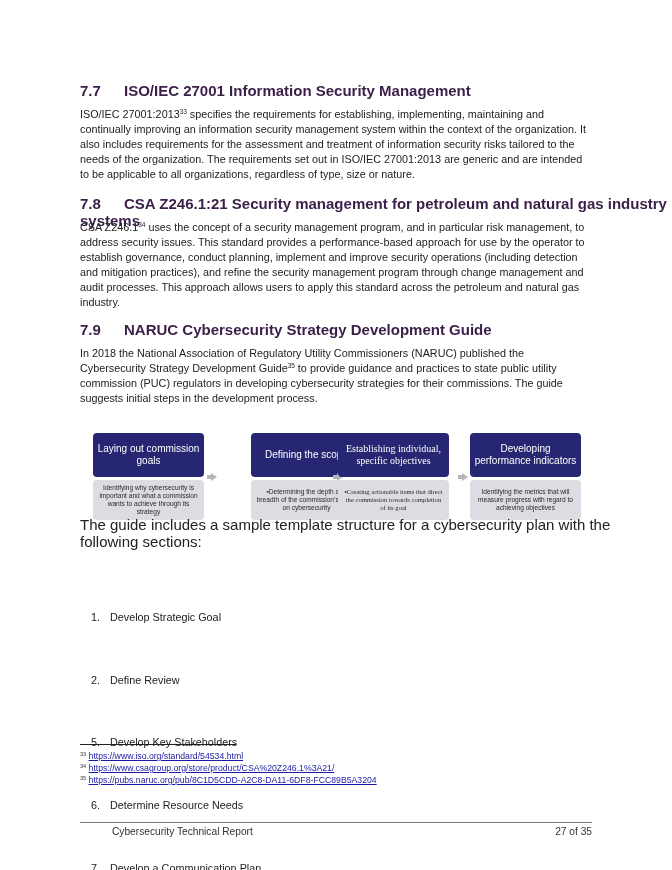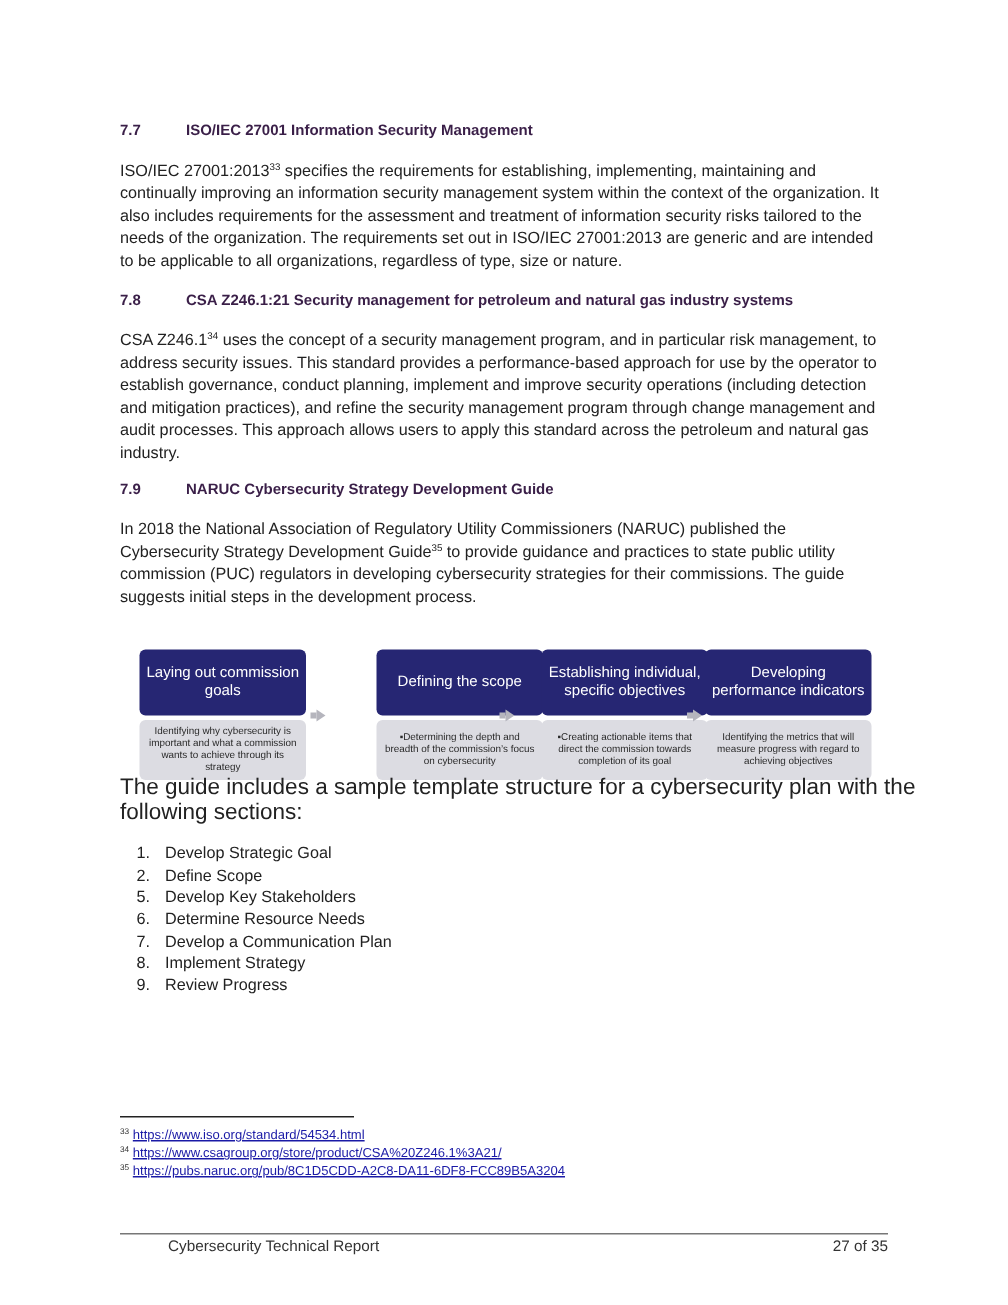--- a/index.html
+++ b/index.html
@@ -1,36 +1,36 @@
 <!DOCTYPE html>
 <html><head>
 <meta charset="utf-8">
 <style>
   html, body { margin: 0; padding: 0; background: #ffffff; }
   body { width: 672px; height: 870px; position: relative; overflow: hidden;
          font-family: "Liberation Sans", sans-serif; color: #1f1f1f; }
   .page { position: absolute; left: 0; top: 0; width: 672px; height: 870px; }
-  .heading { position: absolute; left: 80px; font-weight: bold; font-size: 10px; color: #3a1f48; }
+  .heading { position: absolute; left: 80px; font-weight: bold; font-size: 15px; color: #3a1f48; }
   .heading .num { display: inline-block; width: 44px; }
   .para { position: absolute; left: 80px; width: 512px; font-size: 10.8px; line-height: 15px; color: #222; }
   sup { font-size: 6.5px; line-height: 0; vertical-align: 4px; }
   .diagram { position: absolute; left: 93px; top: 433px; width: 490px; height: 90px; }
   .step { position: absolute; top: 0; width: 111px; }
   .step-head { height: 44px; background: #262673; border-radius: 4px; color: #fff;
                font-size: 10px; line-height: 12px; display: flex; align-items: center; justify-content: center;
                text-align: center; padding: 0 3px; box-sizing: border-box; }
   .step-body { margin-top: 3px; height: 40px; background: #dcdce2; border-radius: 4px; color: #2a2a2a;
                font-size: 6.6px; line-height: 8px; display: flex; align-items: center; justify-content: center;
                text-align: center; padding: 0 5px; box-sizing: border-box; }
   .arrow { position: absolute; top: 40px; width: 0; height: 0;
            border-top: 4px solid transparent; border-bottom: 4px solid transparent; border-left: 6px solid #b5b5bd; }
   .arrow::before { content: ""; position: absolute; left: -10px; top: -2px; width: 4px; height: 4px; background: #b5b5bd; }
   .intro { position: absolute; left: 80px; top: 516px; font-size: 15px; color: #222; }
   ol.steps { position: absolute; left: 80px; top: 562px; margin: 0; padding: 0; list-style: none; font-size: 10.8px; color: #222; }
-  ol.steps li { height: 14.7px; line-height: 14.7px; }
+  ol.steps li { height: 14.7px; line-height: 14.7px; margin-top: 48px; }
   ol.steps .n { display: inline-block; width: 20px; text-align: right; margin-left: 0; }
   ol.steps .t { margin-left: 10px; }
   .fn-rule { position: absolute; left: 80px; top: 744px; width: 156px; height: 1px; background: #222; }
   .footnotes { position: absolute; left: 80px; top: 750px; font-size: 8.7px; line-height: 12px; }
   .footnotes a { color: #1a1aa6; text-decoration: underline; }
   .footnotes sup { font-size: 5.5px; vertical-align: 3px; color: #333; }
   .footer-rule { position: absolute; left: 80px; top: 822px; width: 512px; height: 1px; background: #777; }
   .footer-left { position: absolute; left: 80px; top: 826px; font-size: 10.2px; color: #333; margin-left: 32px; }
   .footer-right { position: absolute; right: 80px; top: 826px; font-size: 10.2px; color: #333; }
 </style>
@@ -64,36 +64,36 @@
     <div class="step" style="left:0px;">
       <div class="step-head">Laying out commission goals</div>
       <div class="step-body">Identifying why cybersecurity is important and what a commission wants to achieve through its strategy</div>
     </div>
     <div class="arrow" style="left:118px;"></div>
     <div class="step" style="left:126px;margin-left:32px;">
       <div class="step-head">Defining the scope</div>
       <div class="step-body">▪Determining the depth and breadth of the commission’s focus on cybersecurity</div>
     </div>
     <div class="arrow" style="left:244px;"></div>
-    <div class="step" style="left:268px;">
+    <div class="step" style="left:245px;font-family:Liberation Serif, serif;">
       <div class="step-head">Establishing individual, specific objectives</div>
       <div class="step-body">▪Creating actionable items that direct the commission towards completion of its goal</div>
     </div>
     <div class="arrow" style="left:369px;"></div>
     <div class="step" style="left:377px;">
       <div class="step-head">Developing performance indicators</div>
       <div class="step-body">Identifying the metrics that will measure progress with regard to achieving objectives</div>
     </div>
   </div>
 
   <div class="intro">The guide includes a sample template structure for a cybersecurity plan with the following sections:</div>
 
   <ol class="steps">
     <li><span class="n">1.</span><span class="t">Develop Strategic Goal</span></li>
-    <li><span class="n">2.</span><span class="t">Define Scope</span></li>
+    <li><span class="n">2.</span><span class="t">Define Review</span></li>
     <li><span class="n">5.</span><span class="t">Develop Key Stakeholders</span></li>
     <li><span class="n">6.</span><span class="t">Determine Resource Needs</span></li>
     <li><span class="n">7.</span><span class="t">Develop a Communication Plan</span></li>
     <li><span class="n">8.</span><span class="t">Implement Strategy</span></li>
     <li><span class="n">9.</span><span class="t">Review Progress</span></li>
   </ol>
 
   <div class="fn-rule"></div>
   <div class="footnotes">
     <div><sup>33</sup> <a>https://www.iso.org/standard/54534.html</a></div>

